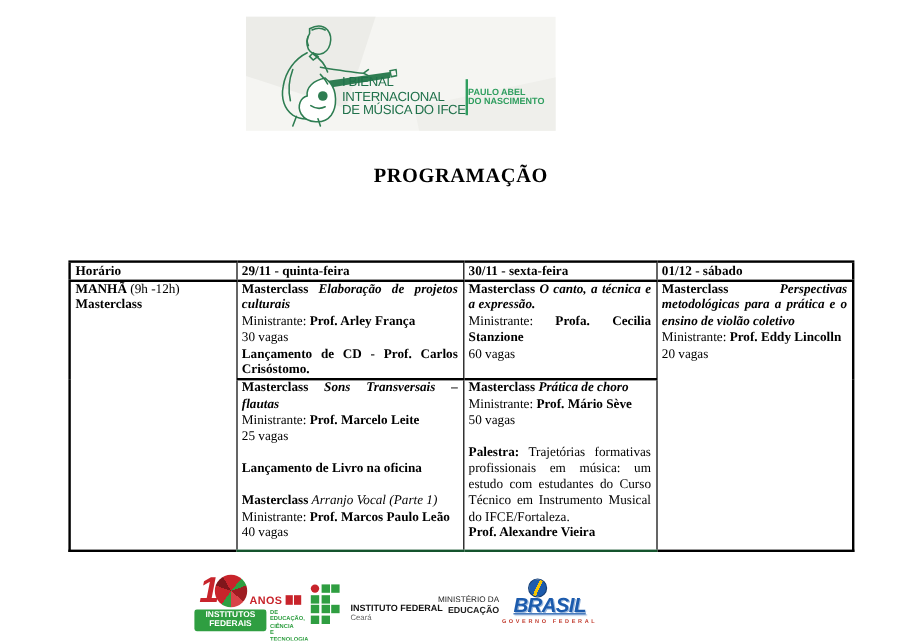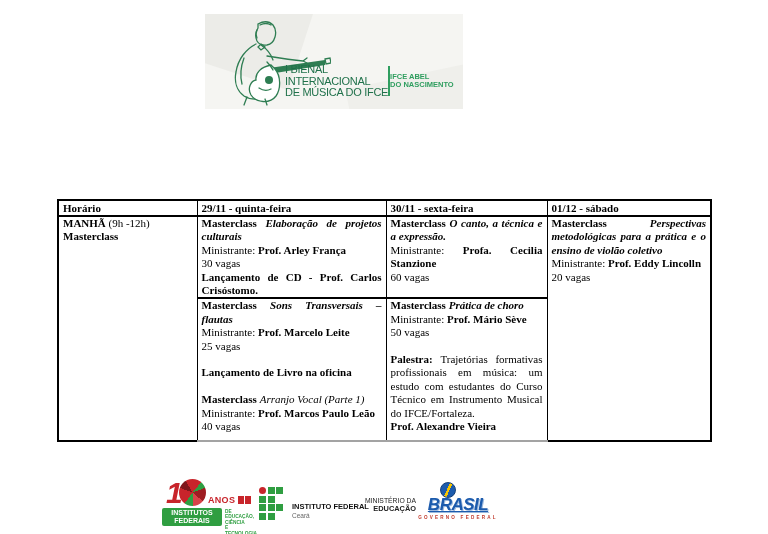--- a/index.html
+++ b/index.html
@@ -29,37 +29,37 @@
 
   
   .doc-title {
     position:absolute; left:0; top:137px; width:768px; margin:0;
     text-align:center; font-size:17px; font-weight:bold; letter-spacing:0.5px; color:#000;
     font-family:"Liberation Serif", serif;
   }
 
   
   table.schedule {
-    position:absolute; left:57px; top:199px; width:653px;
+    position:absolute; left:57px; top:217px; width:653px;
     border-collapse:collapse; table-layout:fixed;
     border:2px solid #000;
     font-size:11px; color:#000;
   }
   .schedule th, .schedule td {
     border:1px solid #000; vertical-align:top; padding:0 4px 0 4px;
     font-weight:normal; text-align:left;
   }
   .schedule tr.hdr th {
     border-top:2px solid #000; border-bottom:2px solid #000;
     font-weight:bold; height:15px; line-height:14px; white-space:nowrap;
   }
   .schedule tr.r1 { height:80px; }
   .schedule tr.r2 { height:143px; }
   .schedule tr.r1 td:not([rowspan]) { border-bottom:2px solid #000; }
-  .schedule tr.r2 td { border-bottom:2px solid #a3a3a3; }
+  .schedule tr.r2 td { border-bottom:2px solid #14532d; }
   .schedule td p { margin:0; line-height:13.4px; text-align:justify; }
   .schedule td p.left { text-align:left; }
   .schedule td .blank { height:13.4px; }
   .b  { font-weight:bold; }
   .bi { font-weight:bold; font-style:italic; }
   .it { font-style:italic; }
 
   
   .footer { position:absolute; left:162px; top:478px; width:340px; height:54px;
     font-family:"Liberation Sans", sans-serif; }
@@ -137,26 +137,27 @@
       </g>
     </svg>
     <div class="banner-text">
       <div class="banner-title">
         <div>I BIENAL</div>
         <div>INTERNACIONAL</div>
         <div>DE MÚSICA DO IFCE</div>
       </div>
       <div class="banner-sep"></div>
       <div class="banner-name">
-        <div>IFCE ABEL</div>
+        <div>PAULO ABEL</div>
         <div>DO NASCIMENTO</div>
       </div>
     </div>
   </div>
 
+  <h1 class="doc-title">PROGRAMAÇÃO</h1>
 
   <table class="schedule">
     <colgroup>
       <col style="width:139px">
         <col style="width:189px">
         <col style="width:161px">
         <col style="width:164px">
     </colgroup>
     <tbody>
         <tr class="hdr">

